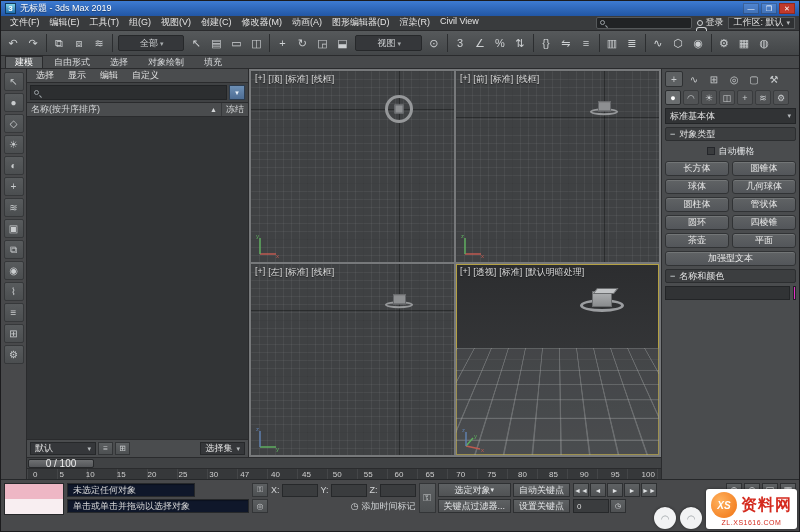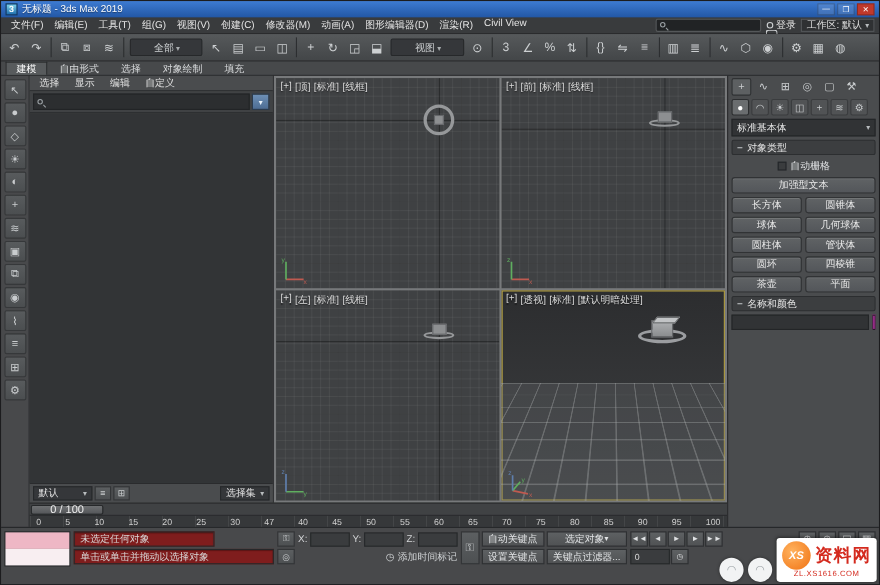--- a/index.html
+++ b/index.html
@@ -122,21 +122,21 @@
 .name-row{display:flex;gap:3px;align-items:center}
 .name-input{flex:1;height:14px;background:#313335;border:1px solid #232527;color:#ddd;font-size:9px;padding:0 3px;outline:none}
 .swatch{width:14px;height:14px;border:1px solid #202224}
 
 
 .statusbar{height:52px;background:#48494b;border-top:1px solid #26282a;display:flex;padding:3px;gap:3px;position:relative;flex:0 0 52px}
 .listener{width:60px;display:flex;flex-direction:column;border:1px solid #26282a;align-self:flex-start;height:32px}
 .listener-row1{flex:1;background:#eeb7c5}
 .listener-row2{flex:1;background:#f8eef1}
 .scol{display:flex;flex-direction:column;gap:2px}
-.sunken{background:#7f1d1d;border:1px solid #26282a;box-shadow:inset 0 1px 1px rgba(0,0,0,.3);padding:0 5px;color:#d8d8d8;height:14px;display:flex;align-items:center;white-space:nowrap}
+.sunken{background:#0f172a;border:1px solid #26282a;box-shadow:inset 0 1px 1px rgba(0,0,0,.3);padding:0 5px;color:#d8d8d8;height:14px;display:flex;align-items:center;white-space:nowrap}
 .micro-btn{width:16px;height:14px;background:linear-gradient(#5c5f61,#4d5052);border:1px solid #333537;display:flex;align-items:center;justify-content:center;font-size:8px;color:#c9ccce}
 .coords{display:flex;gap:3px;align-items:center;height:14px}
 .coord{display:flex;align-items:center;gap:2px}
 .coord-lbl{color:#d4d6d8}
 .coord-field{width:36px;height:13px;background:#3a3c3e;border:1px solid #26282a;color:#ddd;font-size:8px;outline:none;padding:0 2px}
 .timetag{display:flex;align-items:center;gap:3px;height:14px;color:#cfd2d4;justify-content:flex-end}
 .gridlbl{height:14px;display:flex;align-items:center;color:#dfe1e3;white-space:nowrap}
 .keys{display:flex;gap:2px}
 .tallkey{width:17px;height:30px;background:linear-gradient(#5c5f61,#4d5052);border:1px solid #333537;display:flex;align-items:center;justify-content:center;font-size:10px;color:#c9ccce}
 .kcol{display:flex;flex-direction:column;gap:2px}
@@ -401,23 +401,28 @@
           <span class="exp-menu">编辑</span>
           <span class="exp-menu">自定义</span>
         </div>
       <div class="exp-search">
         <div class="search-box">
           <span class="mag"></span>
           <input placeholder="" style="">
         </div>
         <span class="search-dd">▾</span>
       </div>
+      <div class="exp-header">
+        <span class="name">名称(按升序排序)</span>
+        <span style="margin-right:4px;font-size:7px">▲</span>
+        <span class="frozen">冻结</span>
+      </div>
       <div class="exp-list"></div>
       <div class="exp-footer">
-        <div class="mini-dd" style="width:54px;justify-content:space-between">
+        <div class="mini-dd" style="width:66px;justify-content:space-between">
           <span>默认</span>
           <span class="caret">▾</span>
         </div>
         <span class="mini-btn">≡</span>
         <span class="mini-btn">⊞</span>
         <div class="mini-dd" style="margin-left:auto">
           <span>选择集</span>
           <span class="caret">▾</span>
         </div>
       </div>
@@ -571,35 +576,35 @@
       </div>
       <div class="rollout">
         <span class="minus">−</span>
         <span>对象类型</span>
       </div>
       <div class="autogrid">
         <span class="checkbox"></span>
         <span>自动栅格</span>
       </div>
       <div class="obj-grid">
-        <button class="obj-btn wide">加强型文本</button>
-      </div>
-      <div class="obj-grid">
 
       <button class="obj-btn">长方体</button>
           <button class="obj-btn">圆锥体</button>
           <button class="obj-btn">球体</button>
           <button class="obj-btn">几何球体</button>
           <button class="obj-btn">圆柱体</button>
           <button class="obj-btn">管状体</button>
           <button class="obj-btn">圆环</button>
           <button class="obj-btn">四棱锥</button>
           <button class="obj-btn">茶壶</button>
           <button class="obj-btn">平面</button>
         </div>
+      <div class="obj-grid">
+        <button class="obj-btn wide">加强型文本</button>
+      </div>
       <div class="rollout">
         <span class="minus">−</span>
         <span>名称和颜色</span>
       </div>
       <div class="name-row">
         <input class="name-input" style="">
         <span class="swatch" style="background: rgb(229, 49, 200);"></span>
       </div>
     </div>
   </div>
@@ -639,26 +644,26 @@
       <div class="timetag">
         <span>◷</span>
         <span>添加时间标记</span>
       </div>
     </div>
 
 
     <div class="keys">
       <div class="tallkey">⚿</div>
       <div class="kcol">
+        <div class="abtn dd">选定对象</div>
+        <div class="abtn">关键点过滤器...</div>
+      </div>
+      <div class="kcol">
         <div class="abtn">自动关键点</div>
         <div class="abtn">设置关键点</div>
-      </div>
-      <div class="kcol">
-        <div class="abtn dd">选定对象</div>
-        <div class="abtn">关键点过滤器...</div>
       </div>
     </div>
 
     <div class="transport-grid">
       <div class="trow">
 
       <span class="tpbtn">◄◄</span>
           <span class="tpbtn">◄</span>
           <span class="tpbtn">►</span>
           <span class="tpbtn">►</span>

